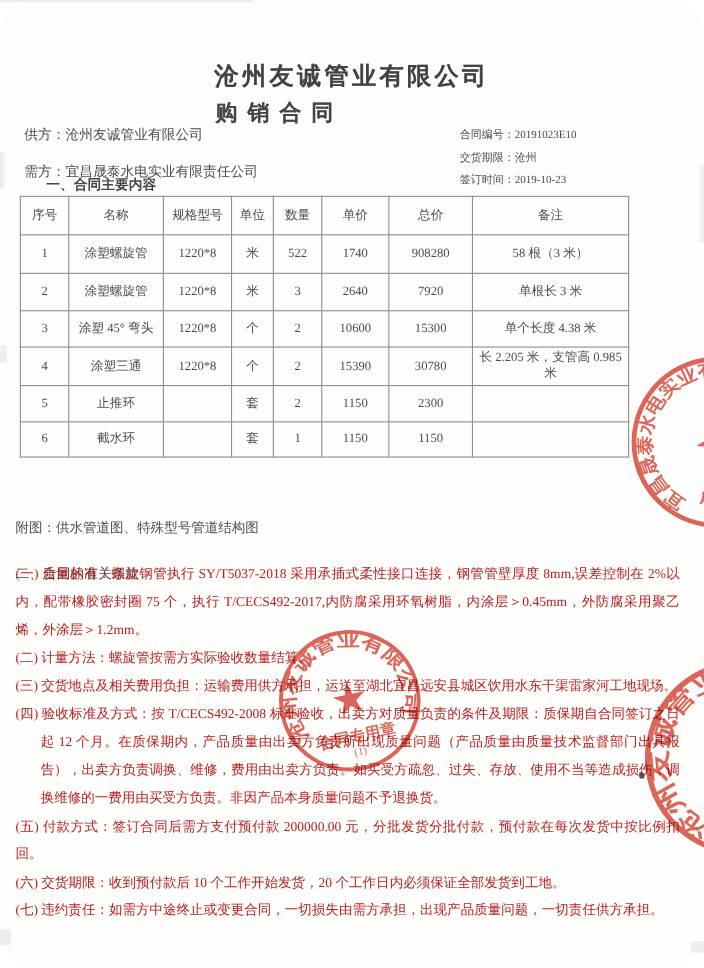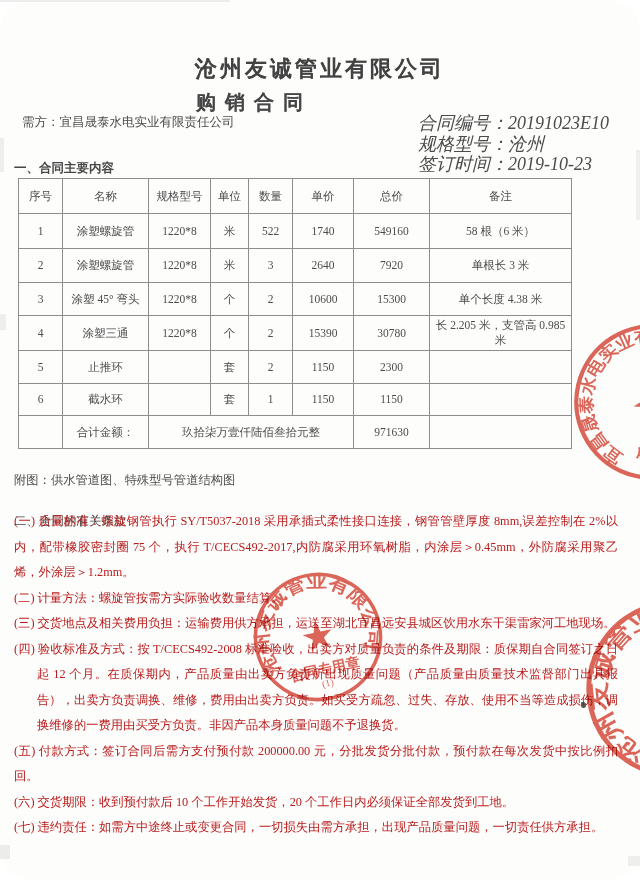--- a/index.html
+++ b/index.html
@@ -24,23 +24,23 @@
     font-size:22px;letter-spacing:3px;font-weight:600;color:#424242;
     text-shadow:0 0 .5px rgba(70,70,70,.55);
   }
   .doc-title{
     position:absolute;top:89px;left:0;width:508px;text-align:center;
     font-size:20px;letter-spacing:9px;font-weight:600;color:#454545;
     text-shadow:0 0 .5px rgba(70,70,70,.55);
   }
   .meta-left{position:absolute;left:22px;top:114px;font-size:12.5px;}
   .meta-left .line{margin-bottom:17px;}
-  .meta-right{position:absolute;left:418px;top:113px;font-size:18px;line-height:20.5px;font-style:italic;}
+  .meta-right{position:absolute;left:418px;top:113px;font-size:10px;line-height:20.5px;}
   .sec-heading{position:absolute;left:14px;font-size:12.5px;font-weight:600;color:#474747;}
-  #sec1-heading{top:160px;}
+  #sec1-heading{top:160px;margin-left:28px;}
   #sec2-heading{top:513px;font-weight:400;}
 
   table.items{
     position:absolute;left:18px;top:178px;width:553px;
     border-collapse:collapse;table-layout:fixed;
   }
   table.items th,table.items td{
     border:1px solid #8d8d8d;text-align:center;vertical-align:middle;
     font-size:11.5px;font-weight:normal;color:#4c4c4c;line-height:1.3;
     padding:0 2px;overflow:hidden;
@@ -81,26 +81,27 @@
   <div class="artifact a-left1"></div>
   <div class="artifact a-left2"></div>
   <div class="artifact a-bl"></div>
   <div class="artifact a-br"></div>
   <div class="artifact a-right"></div>
 
   <div class="company-title">沧州友诚管业有限公司</div>
   <div class="doc-title">购销合同</div>
 
   <div class="meta-left">
+    <div class="line"><span>供方：</span><span>沧州友诚管业有限公司</span></div>
     <div class="line"><span>需方：</span><span>宜昌晟泰水电实业有限责任公司</span></div>
   </div>
 
   <div class="meta-right">
     <div><span>合同编号：</span><span>20191023E10</span></div>
-    <div><span>规格型号：</span><span>沧州</span></div>
+    <div><span>交货期限：</span><span>沧州</span></div>
     <div><span>签订时间：</span><span>2019-10-23</span></div>
   </div>
 
   <div class="sec-heading" id="sec1-heading">一、合同主要内容</div>
 
   <table class="items" id="items-table">
     <colgroup>
       <col style="width:44px">
         <col style="width:86px">
         <col style="width:62px">
@@ -123,22 +124,22 @@
         </tr>
       </thead>
       <tbody>
         <tr style="height:35px">
           <td>1</td>
           <td>涂塑螺旋管</td>
           <td>1220*8</td>
           <td>米</td>
           <td>522</td>
           <td>1740</td>
-          <td>549160</td>
-          <td>58 根（6 米）</td>
+          <td>908280</td>
+          <td>58 根（3 米）</td>
         </tr>
         <tr style="height:34px">
           <td>2</td>
           <td>涂塑螺旋管</td>
           <td>1220*8</td>
           <td>米</td>
           <td>3</td>
           <td>2640</td>
           <td>7920</td>
           <td>单根长 3 米</td>
@@ -174,27 +175,20 @@
           <td></td>
         </tr>
         <tr style="height:32px">
           <td>6</td>
           <td>截水环</td>
           <td></td>
           <td>套</td>
           <td>1</td>
           <td>1150</td>
           <td>1150</td>
-          <td></td>
-        </tr>
-        <tr style="height:33px">
-          <td></td>
-          <td>合计金额：</td>
-          <td colspan="4">玖拾柒万壹仟陆佰叁拾元整</td>
-          <td>971630</td>
           <td></td>
         </tr>
       </tbody>
     </table>
 
   <div class="attachment">附图：供水管道图、特殊型号管道结构图</div>
 
   <div class="sec-heading" id="sec2-heading">二、合同的有关条款</div>
 
   <div class="clauses" id="clauses">

